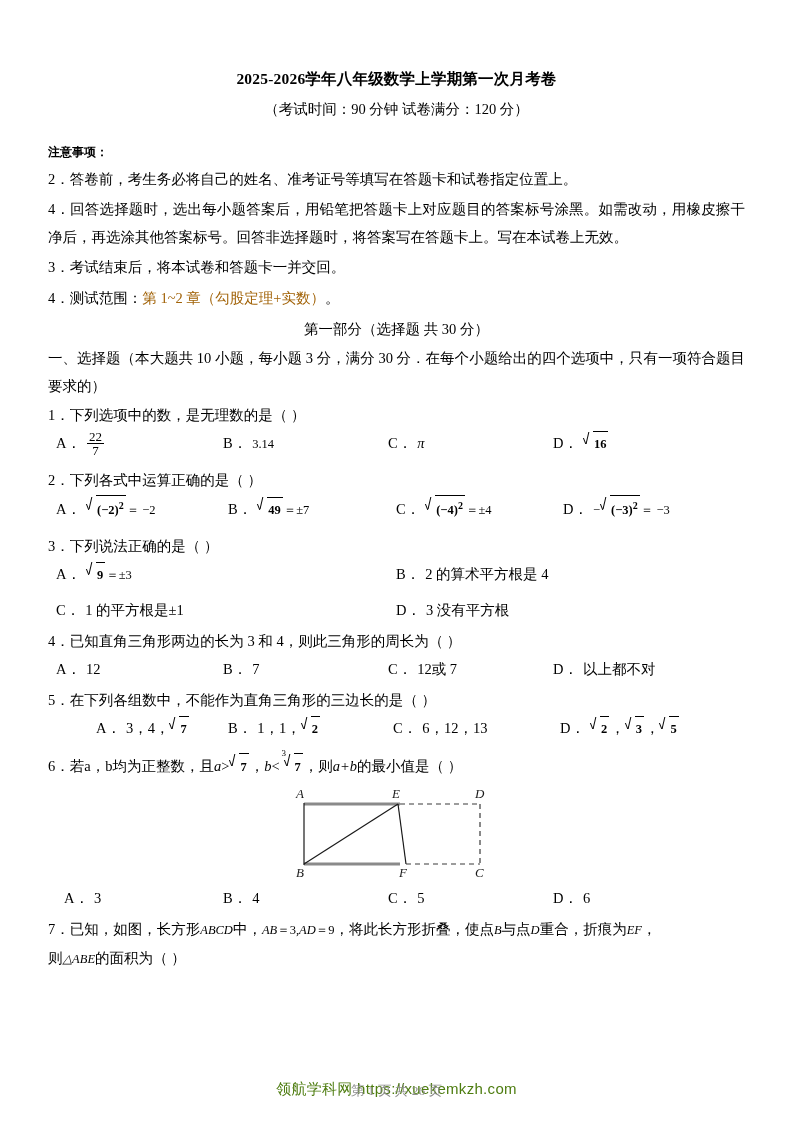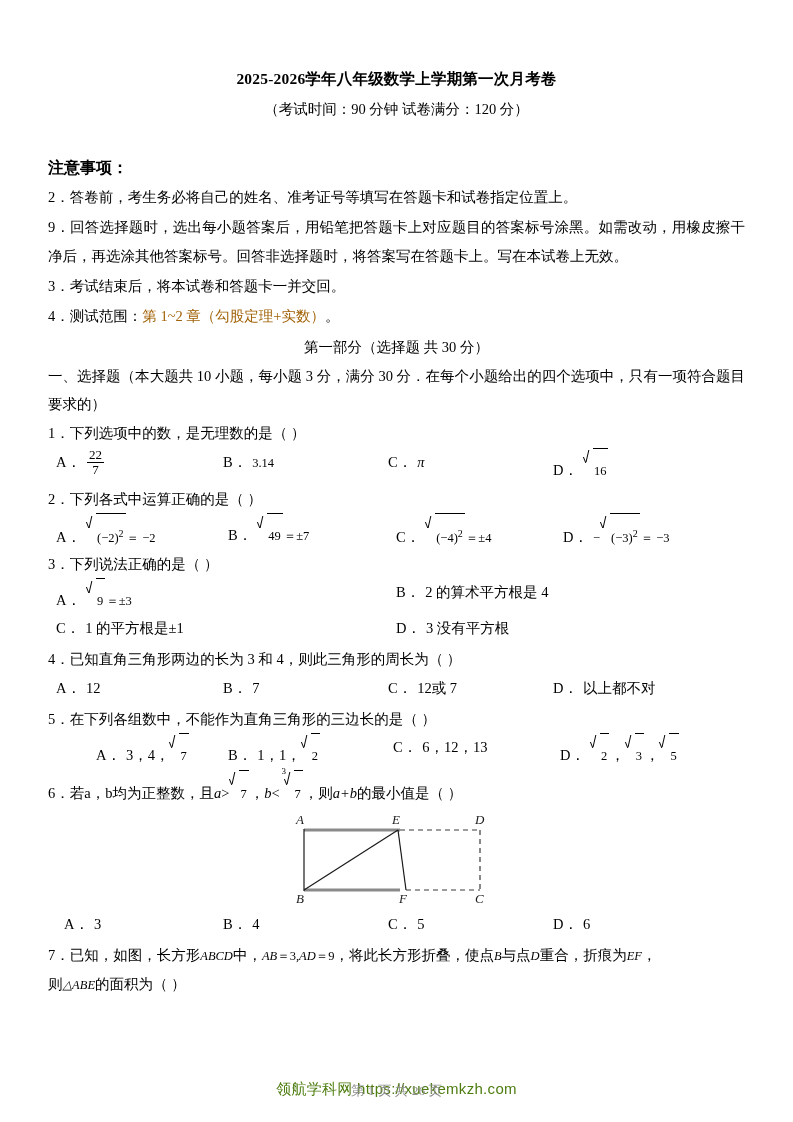--- a/index.html
+++ b/index.html
@@ -33,23 +33,23 @@
   }
   .doc-subtitle {
     text-align: center;
     font-size: 14.5px;
     line-height: 1.6;
     padding-top: 8px;
   }
 
   
   .notice-heading {
-    font-size: 16px;
+    font-size: 12px;
     font-weight: bold;
-    margin-top: 34px;
+    margin-top: 22px;
     line-height: 1.6;
   }
   .notice-item {
     font-size: 14.5px;
     line-height: 1.95;
     text-align: justify;
     margin-top: 2px;
   }
   .red {
     color: #a16207;
@@ -111,21 +111,22 @@
   .rad {
     display: inline-block;
     position: relative;
     padding-left: 9px;
     margin: 0 1px;
     white-space: nowrap;
   }
   .rad > .rad-body {
     display: inline-block;
     border-top: 1px solid #000;
-    padding: 10px 2px 0 1px;
+    padding: 0 2px 0 1px;
+    font-weight: bold;
   }
   .rad::before {
     content: "";
     position: absolute;
     left: 3px;
     top: 0.18em;
     width: 5px;
     height: 0.80em;
     border-left: 1px solid #000;
     transform: skewX(-13deg);
@@ -192,21 +193,21 @@
 </head>
 <body>
 
 <div class="page">
 
   <div class="doc-title">2025-2026学年八年级数学上学期第一次月考卷</div>
   <div class="doc-subtitle">（考试时间：90 分钟    试卷满分：120 分）</div>
 
   <div class="notice-heading">注意事项：</div>
   <div class="notice-item">2．答卷前，考生务必将自己的姓名、准考证号等填写在答题卡和试卷指定位置上。</div>
-  <div class="notice-item">9．回答选择题时，选出每小题答案后，用铅笔把答题卡上对应题目的答案标号涂黑。如需改动，用橡皮擦干净后，再选涂其他答案标号。回答非选择题时，将答案写在答题卡上。写在本试卷上无效。</div>
+  <div class="notice-item">4．回答选择题时，选出每小题答案后，用铅笔把答题卡上对应题目的答案标号涂黑。如需改动，用橡皮擦干净后，再选涂其他答案标号。回答非选择题时，将答案写在答题卡上。写在本试卷上无效。</div>
   <div class="notice-item">3．考试结束后，将本试卷和答题卡一并交回。</div>
   <div class="notice-item"><span>4．测试范围：</span><span class="red">第 1~2 章（勾股定理+实数）</span><span>。</span></div>
 
   <div class="part-header">第一部分（选择题 共 30 分）</div>
   <div class="section-intro">一、选择题（本大题共 10 小题，每小题 3 分，满分 30 分．在每个小题给出的四个选项中，只有一项符合题目要求的）</div>
 
   <div class="q-stem">1．下列选项中的数，是无理数的是（  ）</div>
   <div class="opt-row tall">
     <span class="opt" style="left:8px;"><span class="lbl">A．</span><span class="frac"><span class="num">22</span><span class="den">7</span></span></span>
     <span class="opt" style="left:175px;"><span class="lbl">B．</span><span class="small-num">3.14</span></span>

